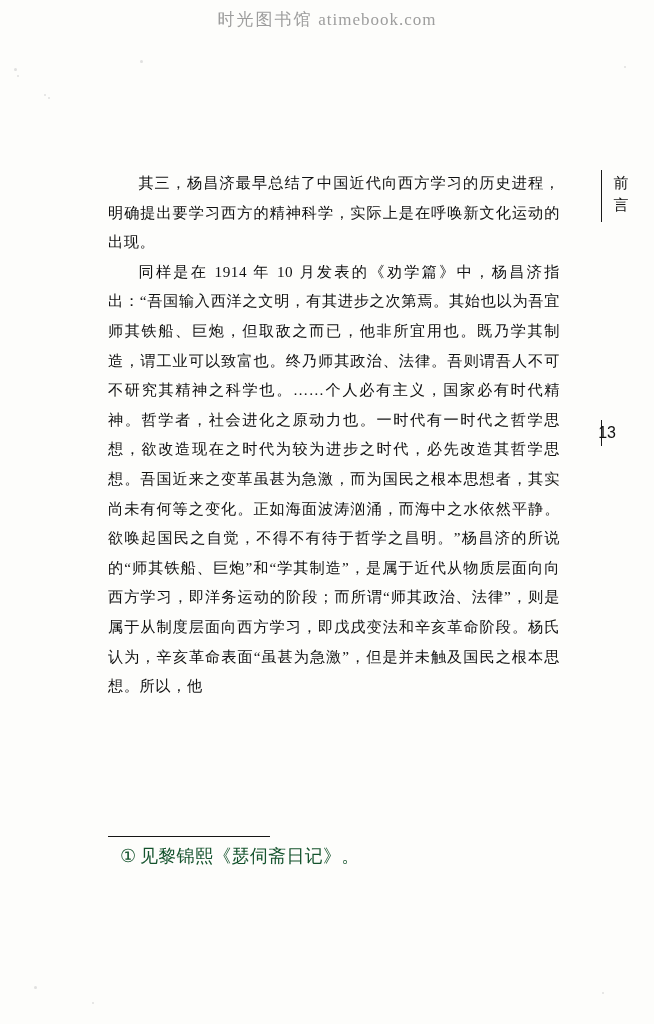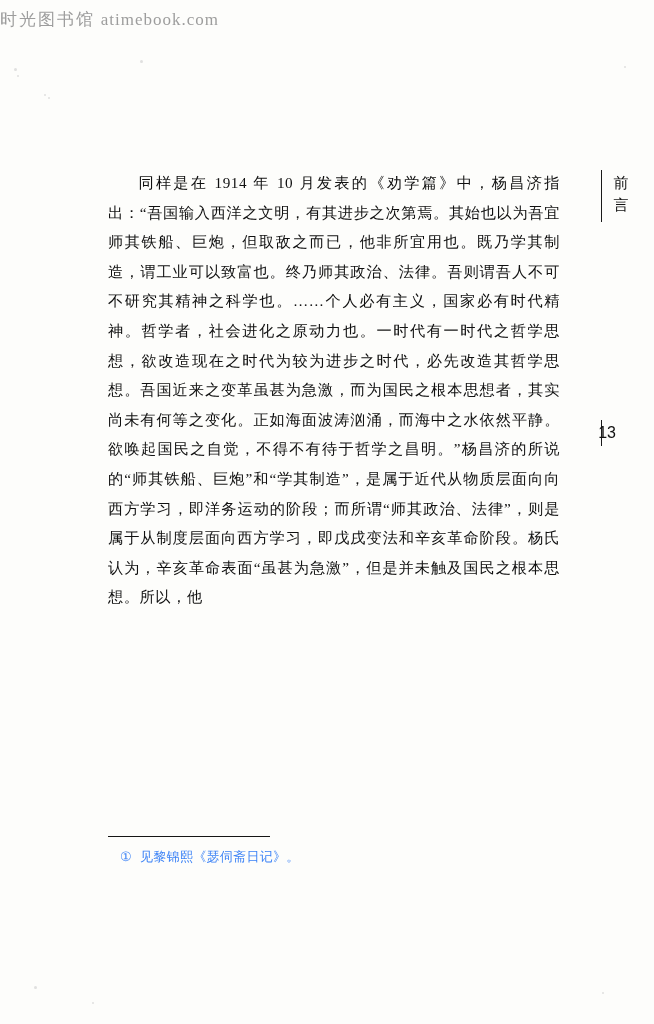--- a/index.html
+++ b/index.html
@@ -26,20 +26,21 @@
     position: absolute;
     background: #c9c9c9;
     border-radius: 50%;
     opacity: .55;
   }
   .watermark {
     position: absolute;
     top: 8px;
     left: 0;
     width: 654px;
+    text-align: center;
     font-family: "Liberation Sans", "DejaVu Sans", sans-serif;
     font-size: 17px;
     letter-spacing: 1px;
     color: #8d8d8d;
     opacity: .85;
     white-space: nowrap;
   }
   .watermark .wm-cn { letter-spacing: 2px; }
   .watermark .wm-en { font-family: "Liberation Serif", serif; }
 
@@ -110,24 +111,24 @@
     height: 1px;
     background: #151515;
   }
   .footnotes {
     position: absolute;
     left: 120px;
     top: 846px;
     width: 442px;
   }
   .footnotes .fn {
-    font-size: 13px;
+    font-size: 18px;
     line-height: 21px;
     letter-spacing: .3px;
-    color: #3b82f6;
+    color: #14532d;
     white-space: nowrap;
   }
   .fn .marker {
     display: inline-block;
     width: 20px;
   }
 </style>
 </head>
 <body>
 
@@ -142,20 +143,21 @@
   <div class="speck" style="left:34px; top:986px; width:3px; height:3px;"></div>
   <div class="speck" style="left:92px; top:1002px; width:2px; height:2px;"></div>
   <div class="speck" style="left:602px; top:992px; width:2px; height:2px;"></div>
 
   <div class="watermark">
     <span class="wm-cn">时光图书馆</span>
     <span class="wm-en">atimebook.com</span>
   </div>
 
   <div class="body-col">
+    <p class="para indent" id="p2">其三，杨昌济最早总结了中国近代向西方学习的历史进程，明确提出要学习西方的精神科学，实际上是在呼唤新文化运动的出现。</p>
     <p class="para indent" id="p3">同样是在 1914 年 10 月发表的《劝学篇》中，杨昌济指出：“吾国输入西洋之文明，有其进步之次第焉。其始也以为吾宜师其铁船、巨炮，但取敌之而已，他非所宜用也。既乃学其制造，谓工业可以致富也。终乃师其政治、法律。吾则谓吾人不可不研究其精神之科学也。……个人必有主义，国家必有时代精神。哲学者，社会进化之原动力也。一时代有一时代之哲学思想，欲改造现在之时代为较为进步之时代，必先改造其哲学思想。吾国近来之变革虽甚为急激，而为国民之根本思想者，其实尚未有何等之变化。正如海面波涛汹涌，而海中之水依然平静。欲唤起国民之自觉，不得不有待于哲学之昌明。”杨昌济的所说的“师其铁船、巨炮”和“学其制造”，是属于近代从物质层面向向西方学习，即洋务运动的阶段；而所谓“师其政治、法律”，则是属于从制度层面向西方学习，即戊戌变法和辛亥革命阶段。杨氏认为，辛亥革命表面“虽甚为急激”，但是并未触及国民之根本思想。所以，他</p>
   </div>
 
   <div class="side-rule"></div>
   <div class="side-label">
     <span class="ch">前</span>
     <span class="ch">言</span>
   </div>
 
   <div class="page-number-rule"></div>

